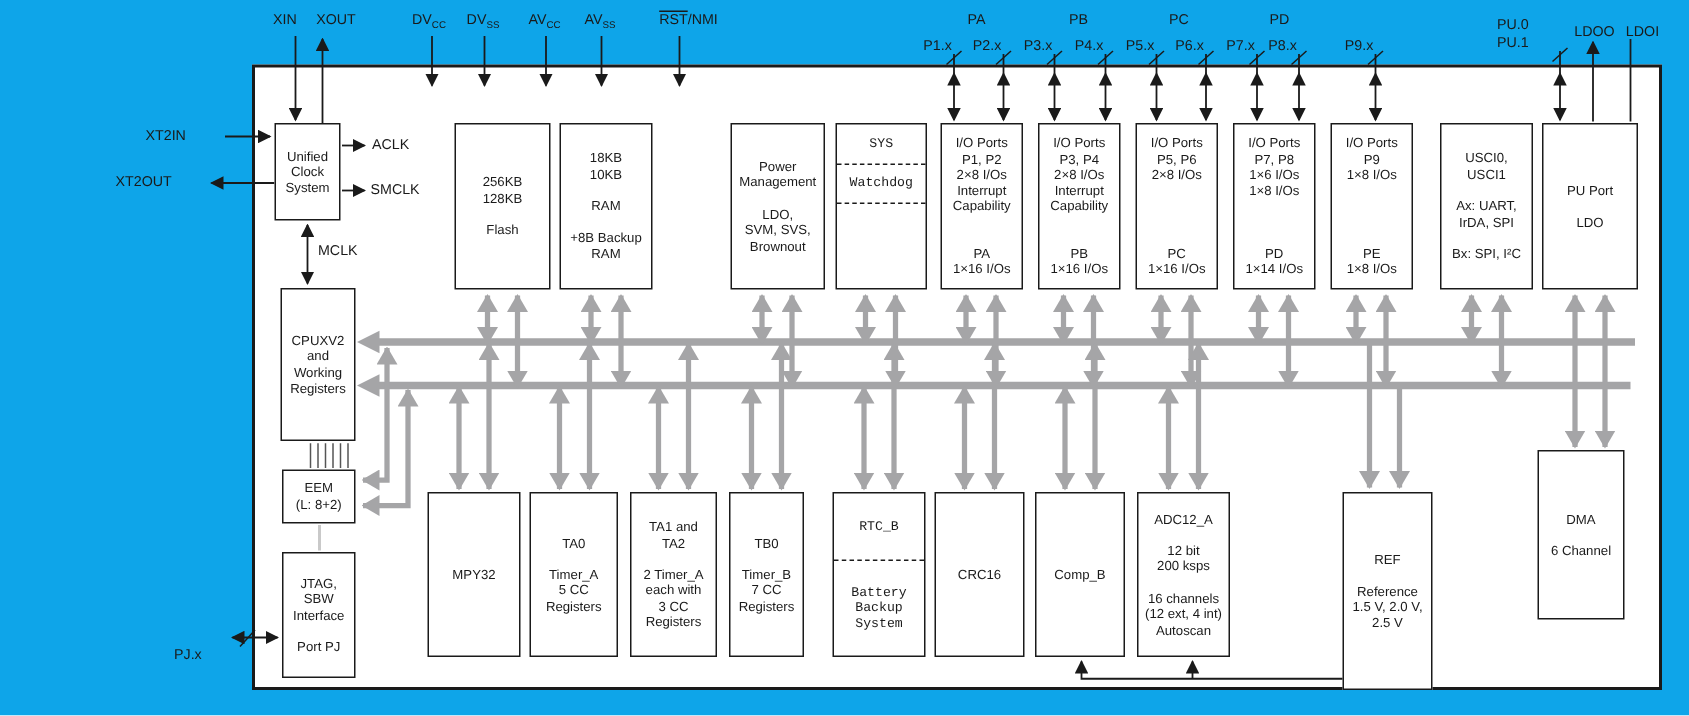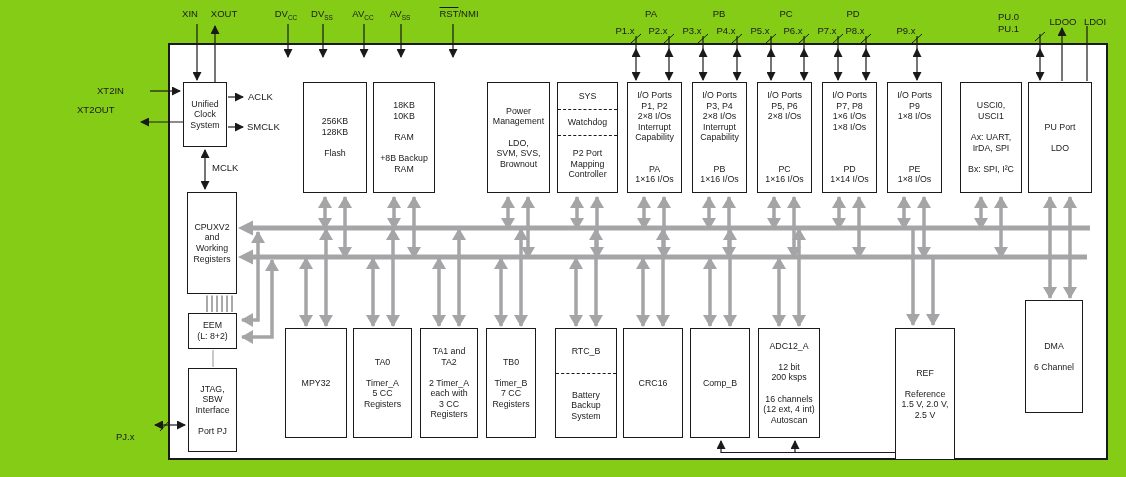--- a/index.html
+++ b/index.html
@@ -1,25 +1,25 @@
 <!DOCTYPE html>
 <html><head>
 <meta charset="utf-8">
 <style>
   html,body{margin:0;padding:0;background:#fff;}
-  #stage{position:relative;width:1126px;height:477px;background:#84cc16;
+  #stage{position:relative;width:1126px;height:477px;background:#0ea5e9;
          font-family:"Liberation Sans",sans-serif;color:#1a1a1a;overflow:hidden;}
   #chip{position:absolute;left:168px;top:43px;width:940px;height:417px;
         border:2px solid #1a1a1a;box-sizing:border-box;background:#fff;}
   svg.wires{position:absolute;left:0;top:0;z-index:2;}
   .blk{position:absolute;z-index:3;box-sizing:border-box;border:1.5px solid #1a1a1a;background:#fff;
        display:flex;flex-direction:column;align-items:center;justify-content:center;
        text-align:center;font-size:8.8px;line-height:10.6px;white-space:pre-line;}
   .blk.tb{justify-content:space-between;padding:7px 1px;}
-  .blk.sec{justify-content:flex-start;padding:0;}
+  .blk.sec{justify-content:flex-start;padding:0;font-family:Liberation Mono, monospace;}
   .blk.sec .s{width:100%;display:flex;align-items:center;justify-content:center;white-space:pre-line;}
   .dash{width:100%;border-top:1.5px dashed #1a1a1a;}
   .lbl{position:absolute;z-index:4;font-size:9.5px;line-height:11.5px;white-space:nowrap;}
   .ctr{transform:translateX(-50%);}
   .rt{text-align:left;}
   sub{font-size:6.5px;}
   .ovl{text-decoration:overline;padding-left:24px;}
 </style>
 </head>
 <body>
@@ -195,21 +195,21 @@
   <div class="lbl ctr" style="left:906px;top:25px">P9.x</div>
 
   <div class="lbl rt" style="left:998px;top:11px;width:40px">
     <div>PU.0</div>
     <div>PU.1</div>
   </div>
   <div class="lbl ctr" style="left:1063px;top:16px">LDOO</div>
   <div class="lbl ctr" style="left:1095px;top:16px">LDOI</div>
 
   <div class="lbl rt" style="left:97px;top:85px;width:50px">XT2IN</div>
-  <div class="lbl rt" style="left:77px;top:104px;width:58px">XT2OUT</div>
+  <div class="lbl rt" style="left:77px;top:116px;width:58px">XT2OUT</div>
   <div class="lbl" style="left:248px;top:91px">ACLK</div>
   <div class="lbl" style="left:247px;top:121px">SMCLK</div>
   <div class="lbl" style="left:212px;top:162px">MCLK</div>
   <div class="lbl" style="left:116px;top:431px">PJ.x</div>
 
   <div class="blk" style="left:183px;top:82px;width:44px;height:65px">Unified
 Clock
 System</div>
   <div class="blk" style="left:303px;top:82px;width:64px;height:111px">256KB
 128KB
@@ -226,23 +226,20 @@
 Management
 
 LDO,
 SVM, SVS,
 Brownout</div>
   <div class="blk sec" style="left:557px;top:82px;width:61px;height:111px">
     <div class="s" style="height:26px">SYS</div>
     <div class="dash"></div>
     <div class="s" style="height:25px">Watchdog</div>
     <div class="dash"></div>
-    <div class="s" style="flex:1">P2 Port
-Mapping
-Controller</div>
   </div>
   <div class="blk tb" style="left:627px;top:82px;width:55px;height:111px">
     <div>I/O Ports
 P1, P2
 2×8 I/Os
 Interrupt
 Capability</div>
     <div>PA
 1×16 I/Os</div>
   </div>

